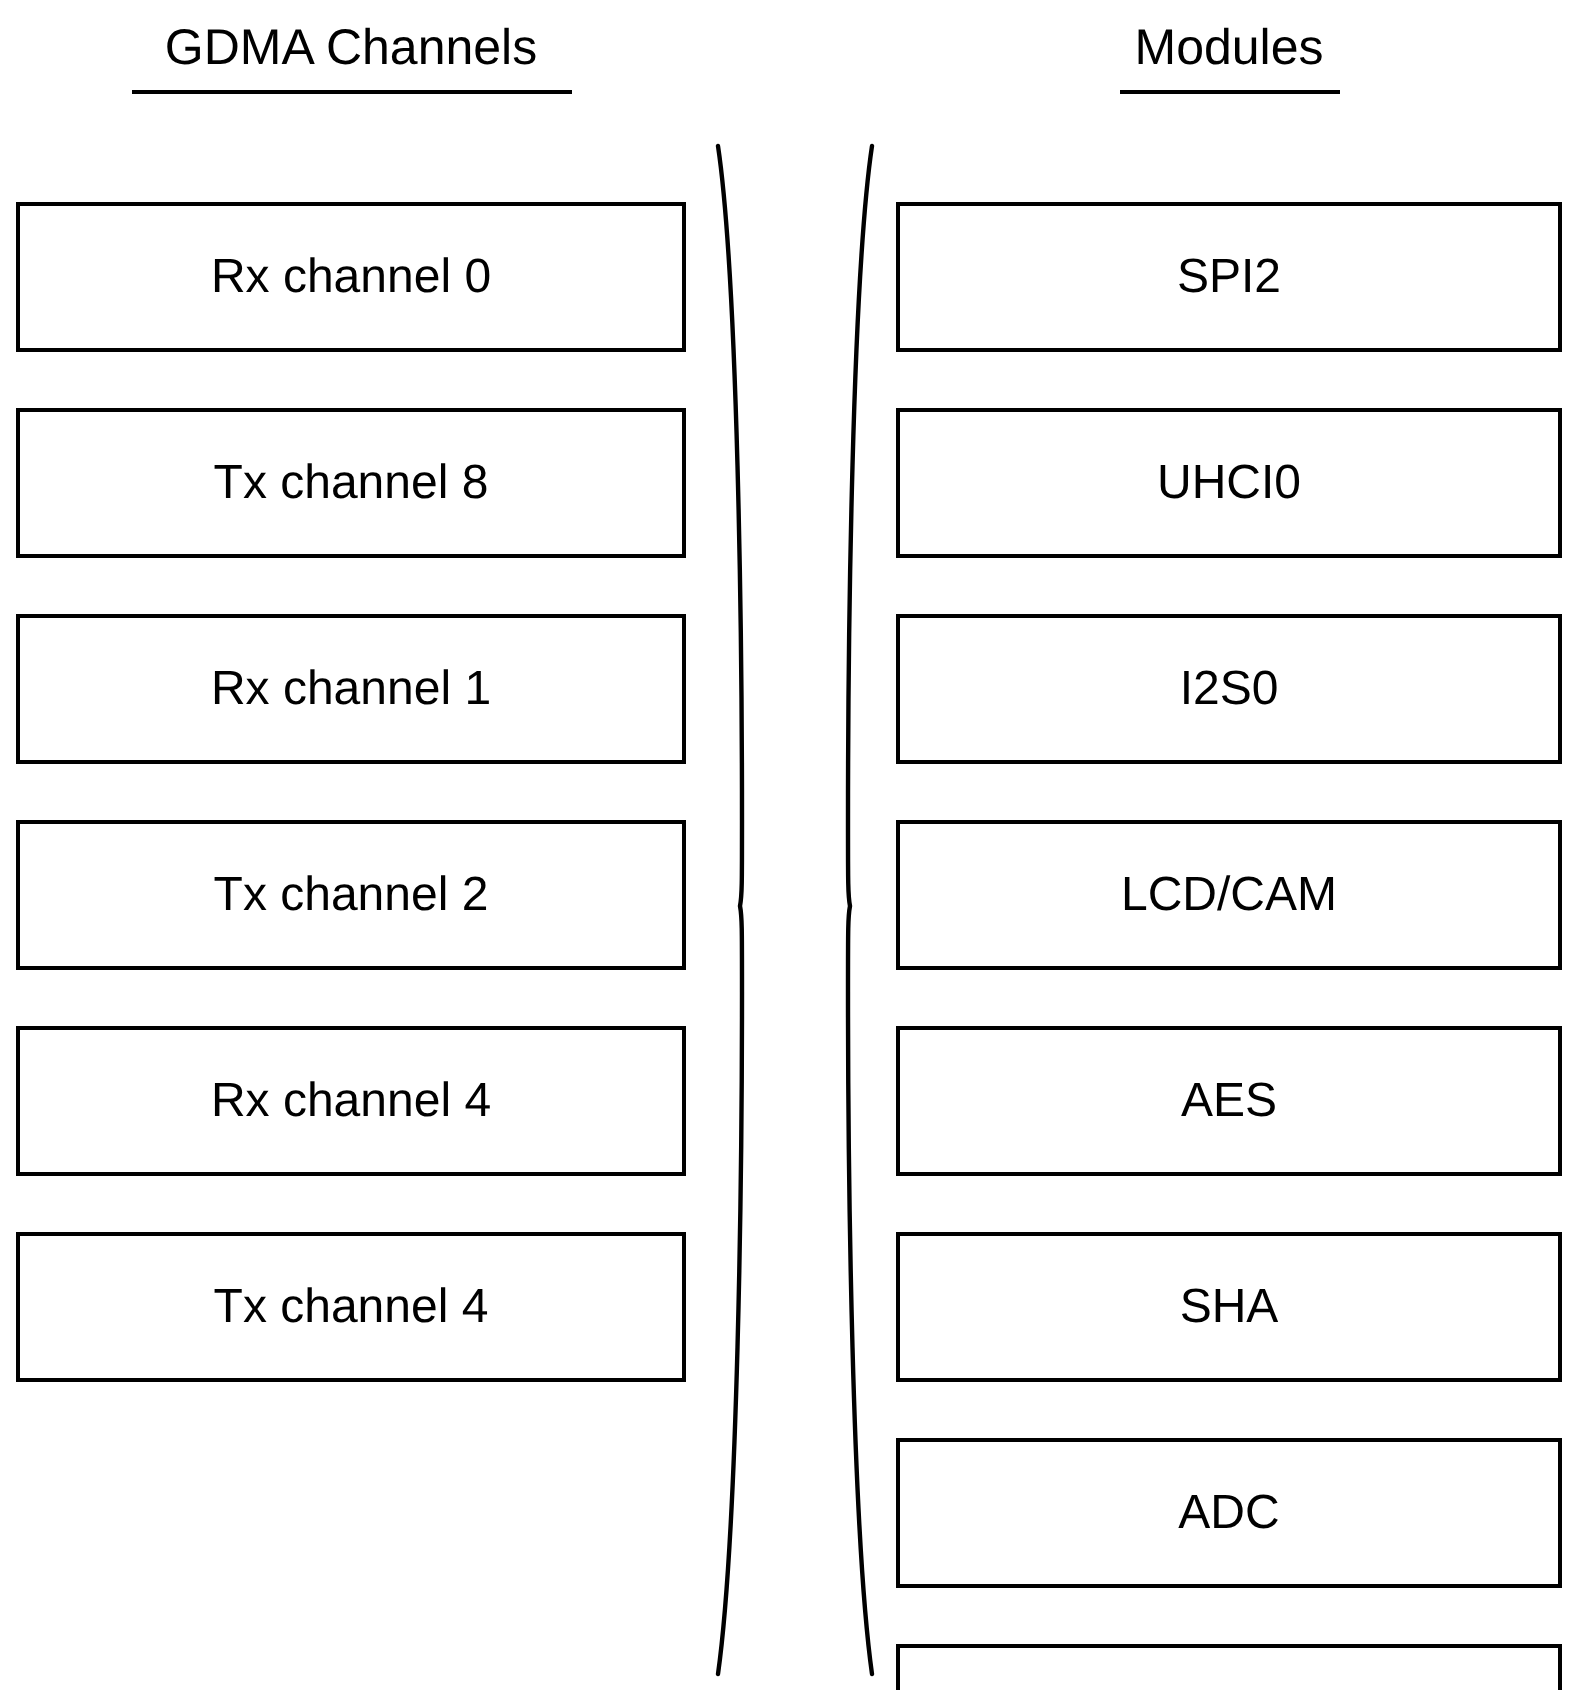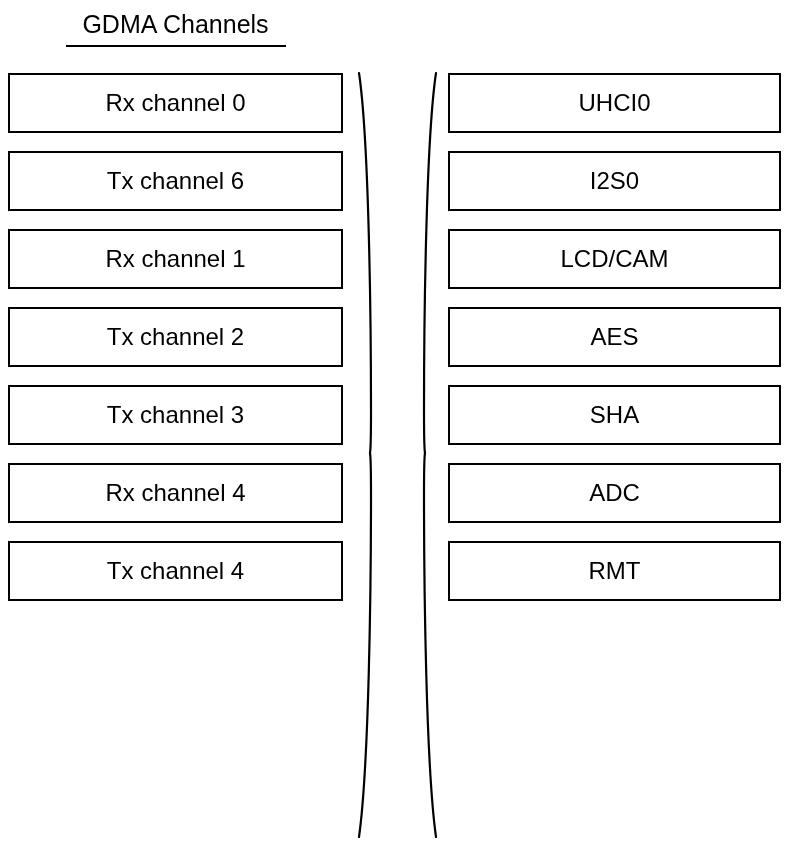--- a/index.html
+++ b/index.html
@@ -57,30 +57,31 @@
   
   .column {
     position: absolute;
     top: 73px;
   }
   #column-left  { left: 8px;   width: 335px; }
   #column-right { left: 448px; width: 333px; }
 
   .node-box {
     box-sizing: border-box;
-    height: 60px;
+    height: 75px;
     border: 2px solid #000;
     background: #ffffff;
     display: flex;
     align-items: center;
     justify-content: center;
     font-size: 24px;
     line-height: 28px;
     margin-bottom: 18px;
     white-space: nowrap;
+    margin-top: 28px;
   }
   .node-box:last-child { margin-bottom: 0; align-items: center; }
 
   
   .brace {
     position: absolute;
     top: 70px;
     width: 50px;
     height: 770px;
     pointer-events: none;
@@ -99,46 +100,50 @@
 </head>
 <body>
 
 <div id="diagram">
 
   <div class="col-header" id="header-gdma">
     <span class="header-text">GDMA Channels</span>
     <span class="header-rule"></span>
   </div>
 
+  <div class="col-header" id="header-modules">
+    <span class="header-text">Modules</span>
+    <span class="header-rule"></span>
+  </div>
 
   <div class="column" id="column-left">
     <div class="node-box">
         <span>Rx channel 0</span>
       </div>
     <div class="node-box">
-        <span>Tx channel 6</span>
+        <span>Tx channel 8</span>
       </div>
     <div class="node-box">
         <span>Rx channel 1</span>
       </div>
     <div class="node-box">
         <span>Tx channel 2</span>
-      </div>
-    <div class="node-box">
-        <span>Tx channel 3</span>
       </div>
     <div class="node-box">
         <span>Rx channel 4</span>
       </div>
     <div class="node-box">
         <span>Tx channel 4</span>
       </div>
   </div>
 
   <div class="column" id="column-right">
+    <div class="node-box">
+        <span>SPI2</span>
+      </div>
     <div class="node-box">
         <span>UHCI0</span>
       </div>
     <div class="node-box">
         <span>I2S0</span>
       </div>
     <div class="node-box">
         <span>LCD/CAM</span>
       </div>
     <div class="node-box">

